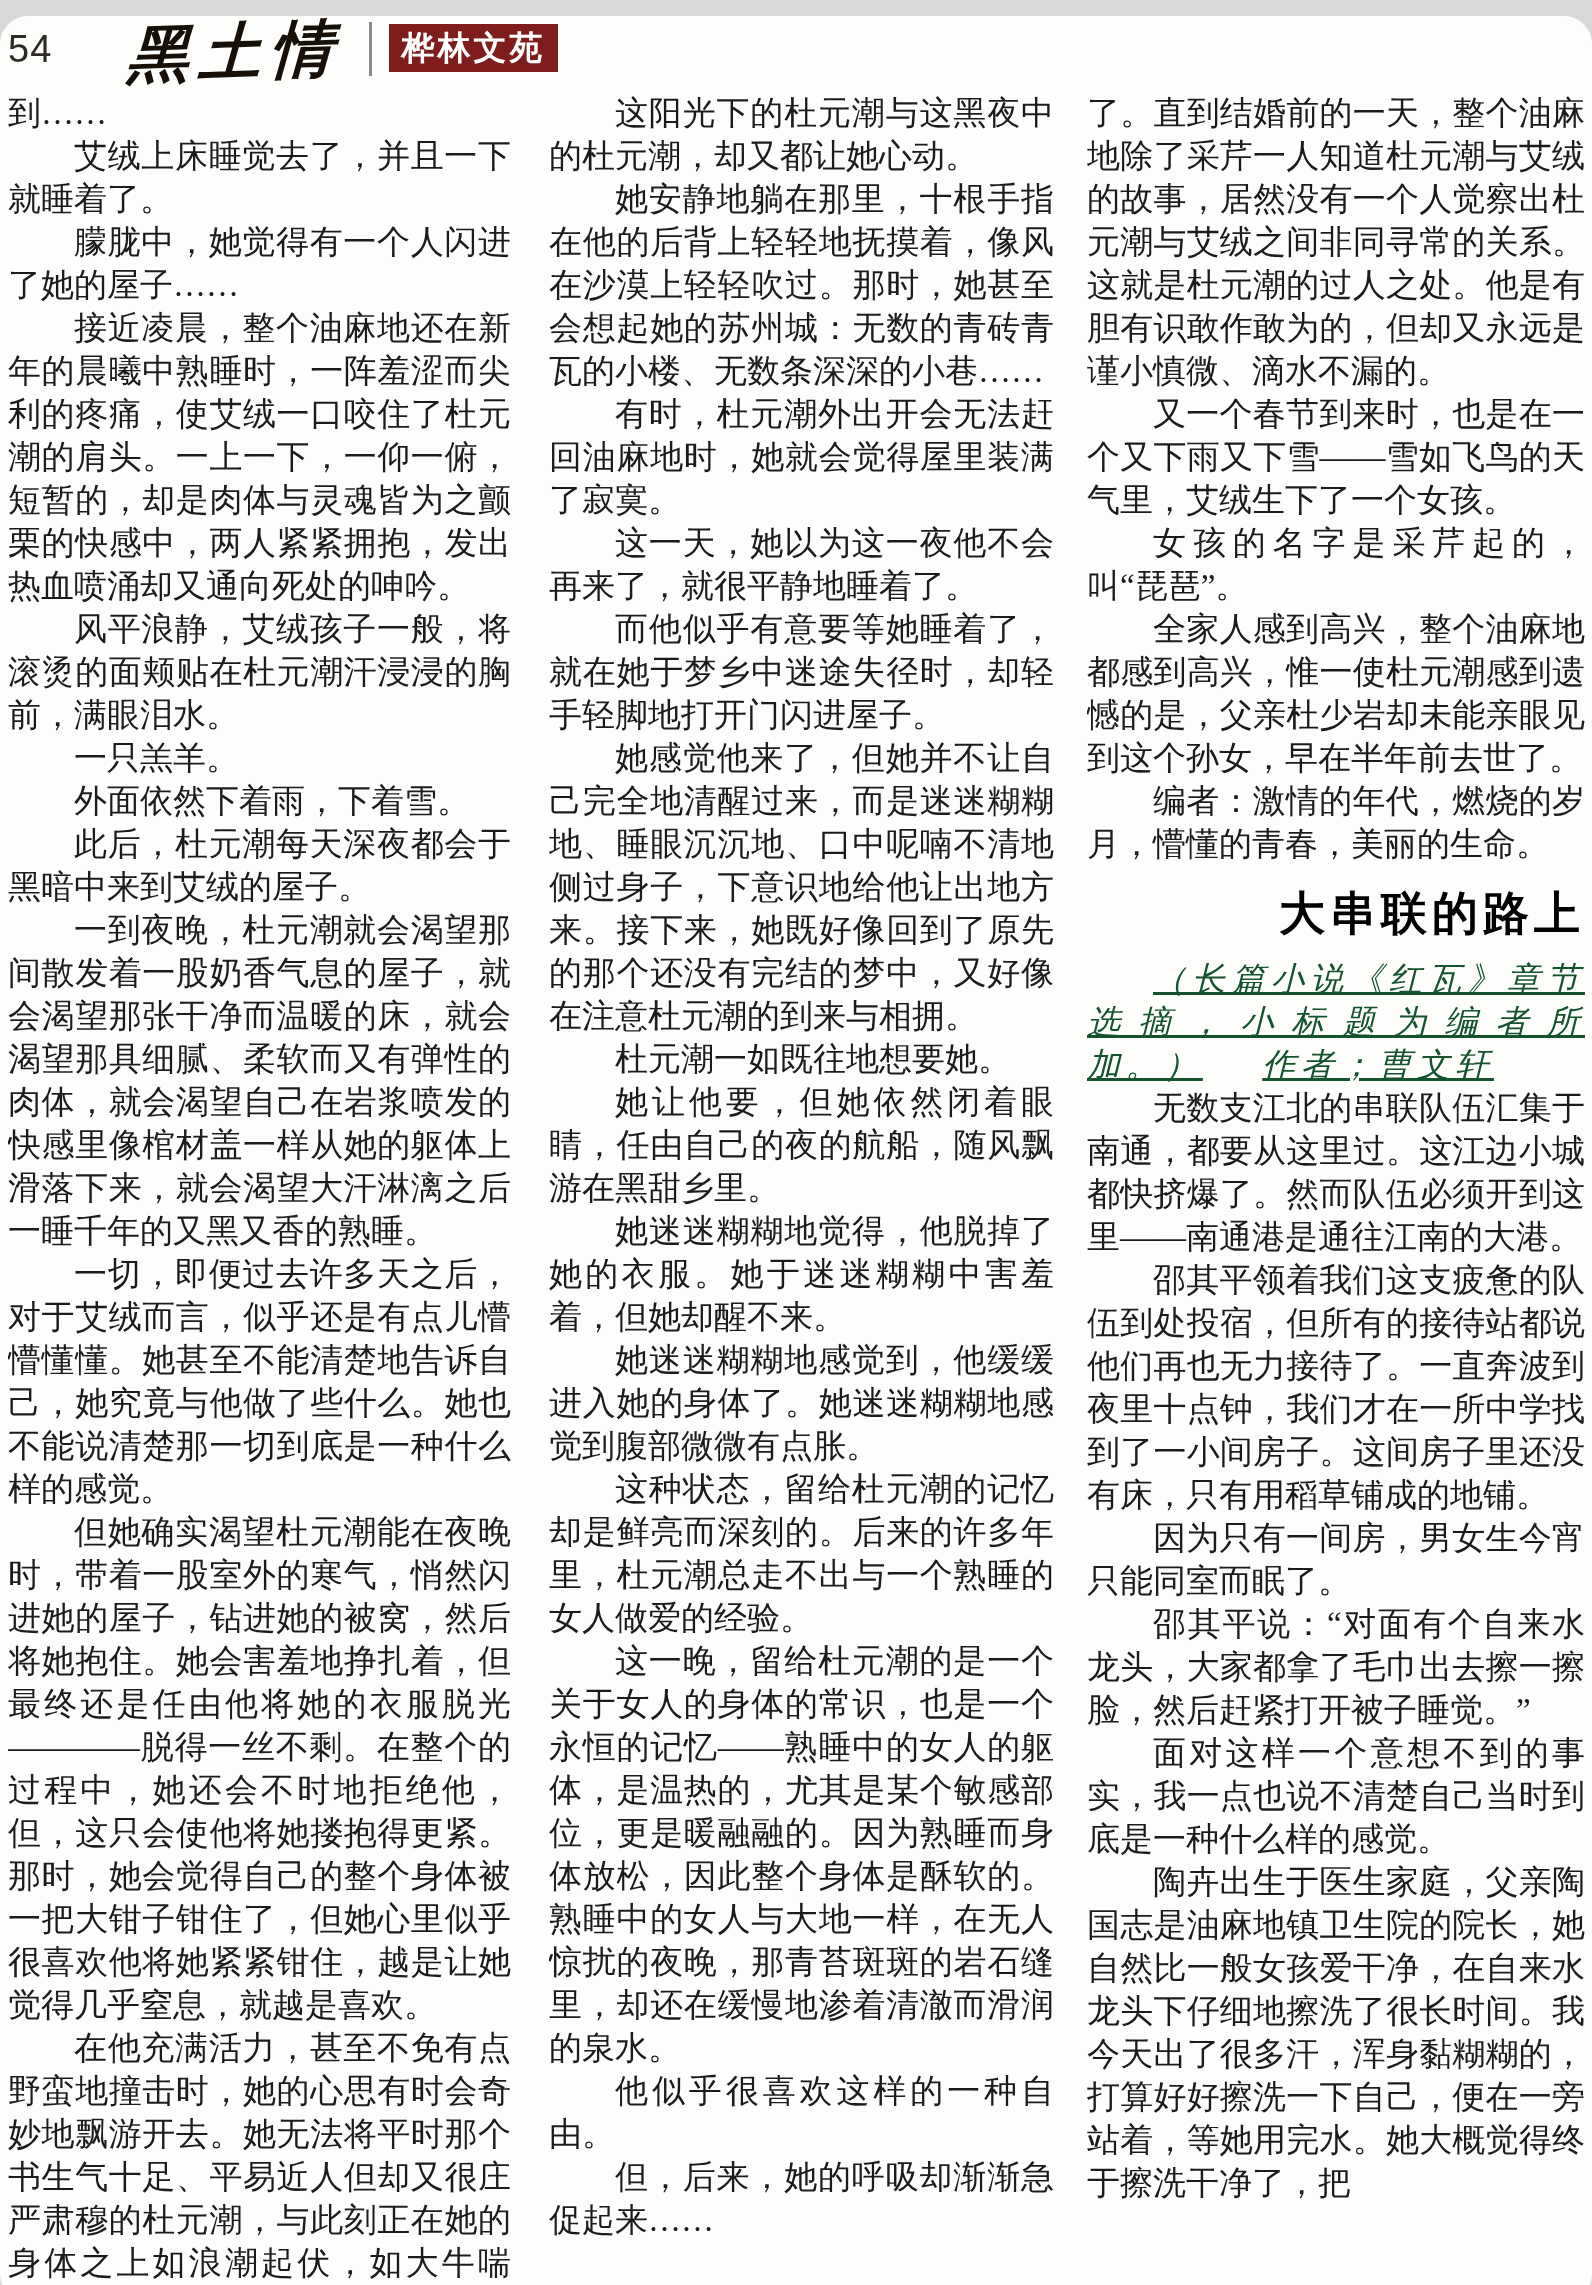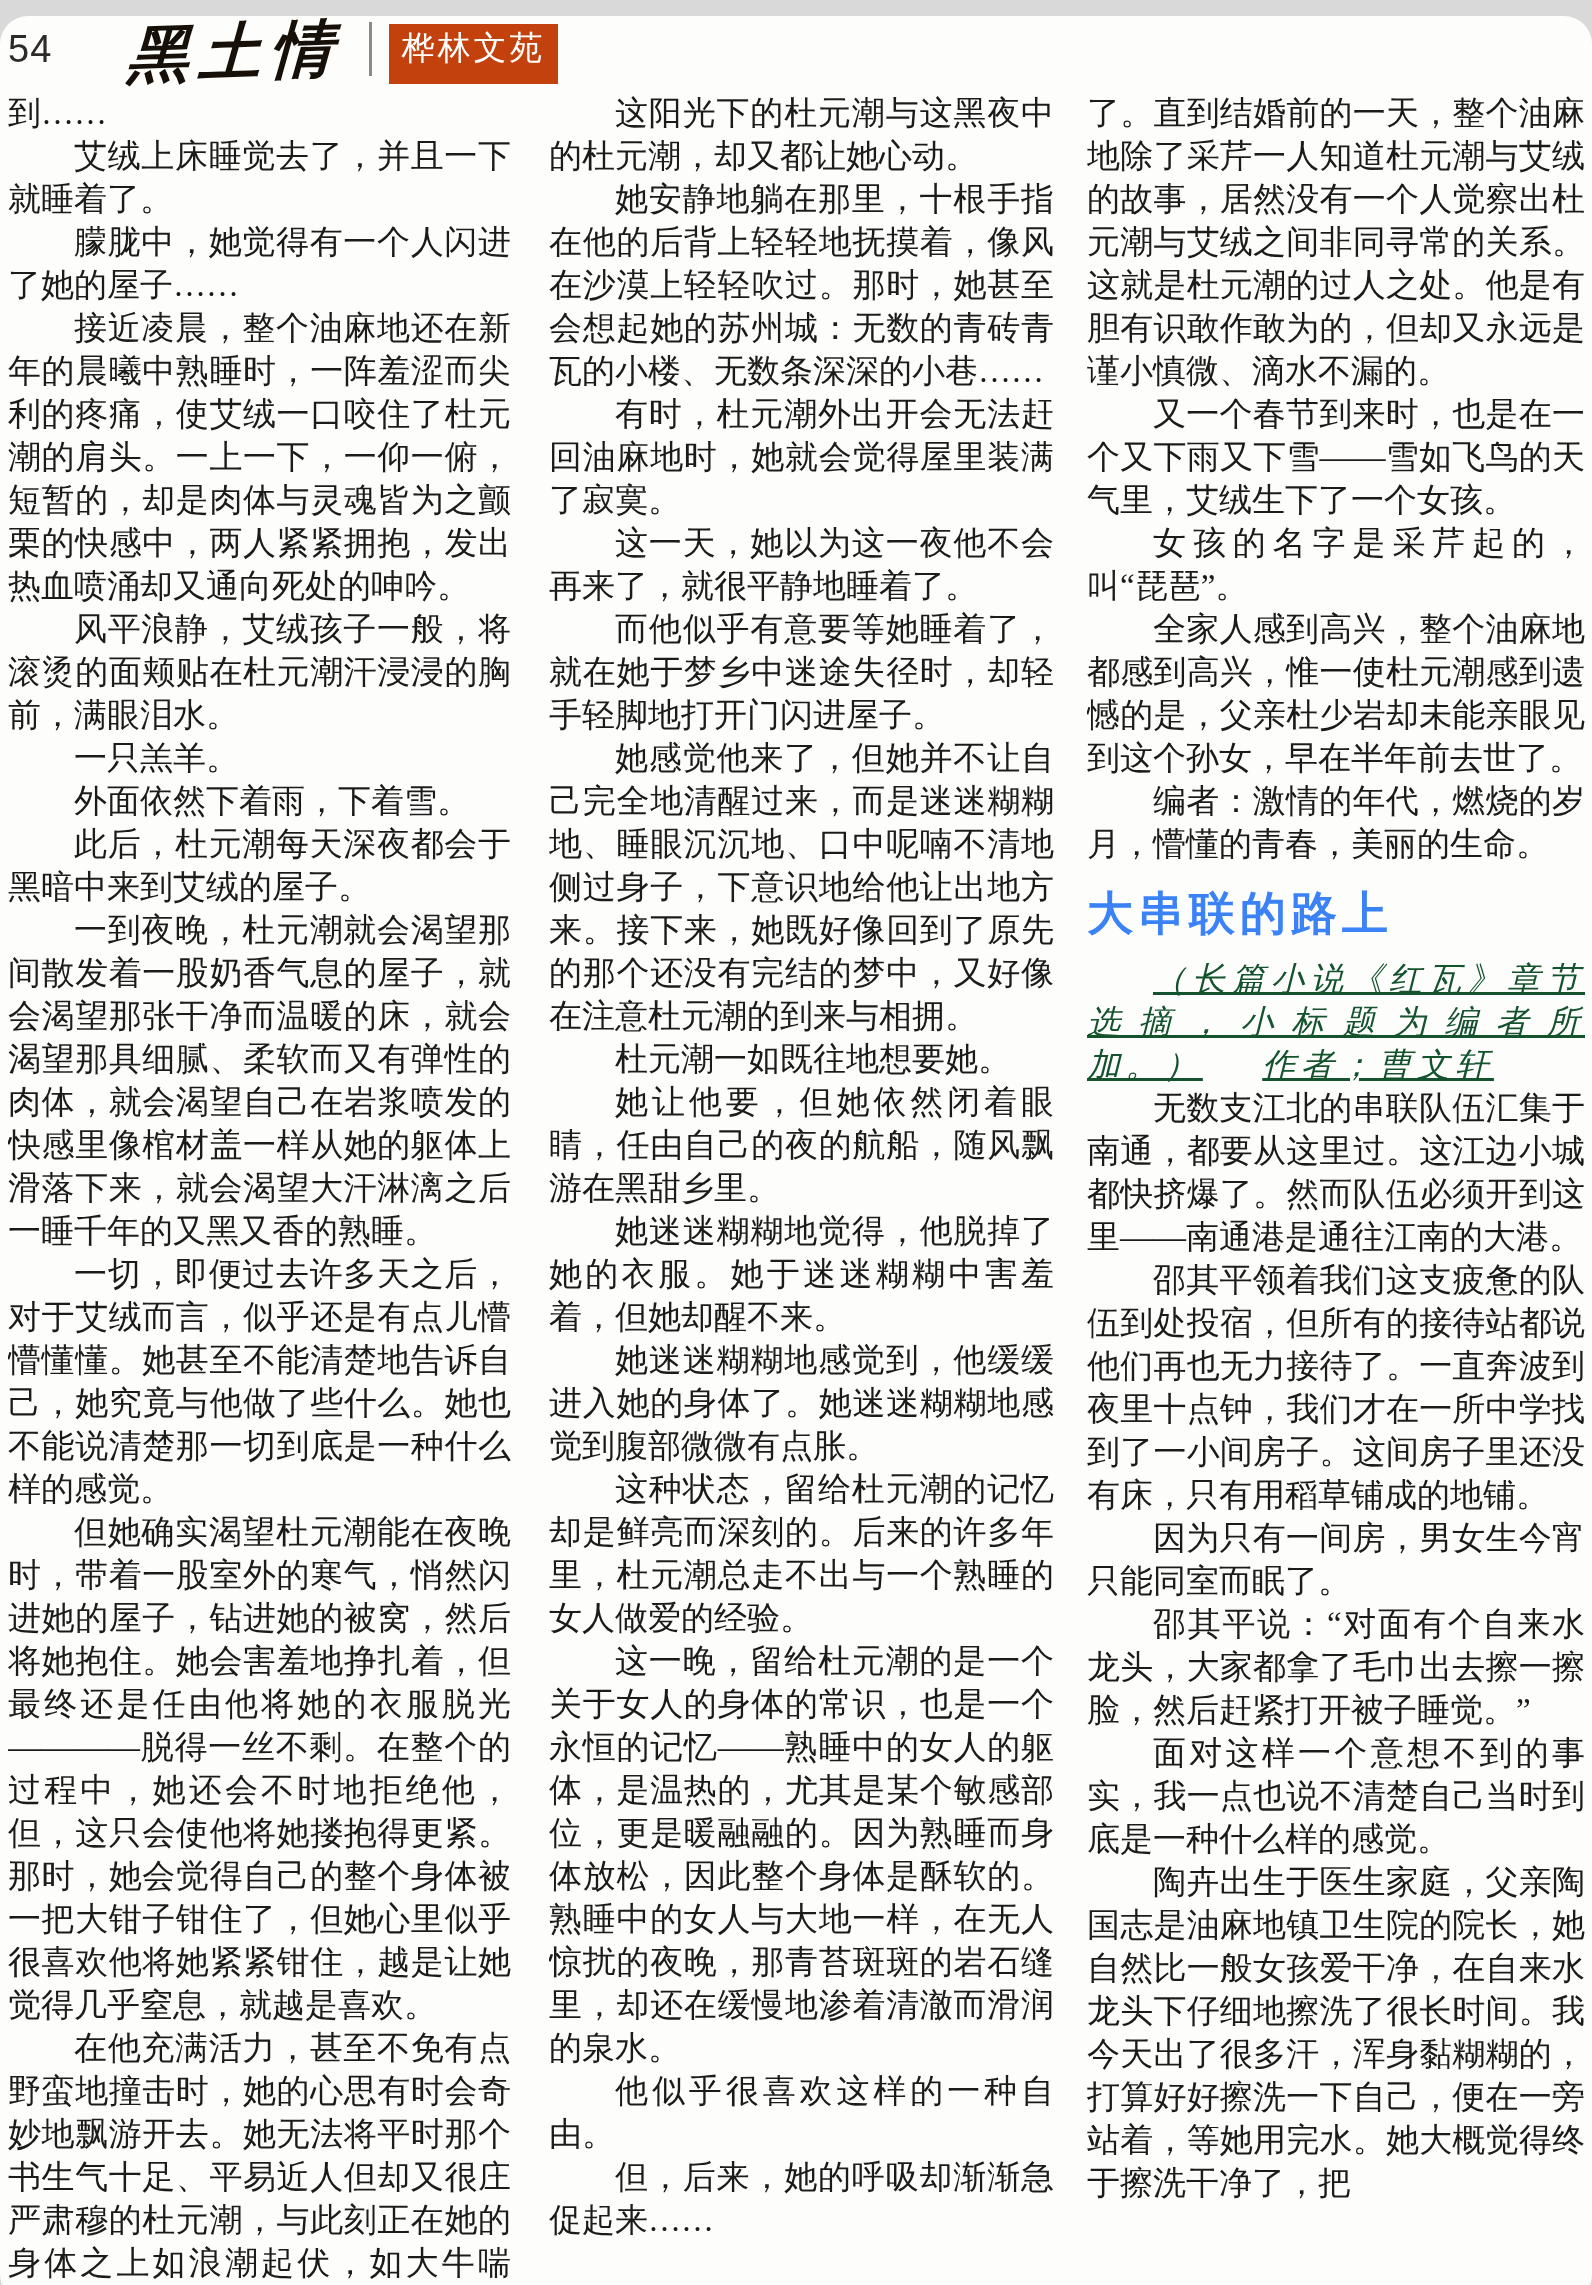--- a/index.html
+++ b/index.html
@@ -21,42 +21,42 @@
     font-size:62px; font-weight:900; font-style:italic;
     color:#161009; letter-spacing:10px;
     transform:rotate(-2deg) skewX(-4deg);
     white-space:nowrap;
   }
   .header-divider {
     position:absolute; left:369px; top:6px; width:3px; height:54px;
     background:#8a8a8a;
   }
   .section-box {
-    position:absolute; left:389px; top:8px; width:169px; height:60px;
-    background:#c2410c; color:#ffffff;
+    position:absolute; left:389px; top:8px; width:169px; height:48px;
+    background:#7f1d1d; color:#ffffff;
     font-family:"Liberation Sans","DejaVu Sans",sans-serif;
-    font-weight:normal; font-size:33px; line-height:48px;
+    font-weight:bold; font-size:33px; line-height:48px;
     text-align:center; letter-spacing:3px;
   }
   
   .col {
     position:absolute; top:76px; height:2210px; overflow:hidden;
     text-align:justify; font-size:33px; line-height:43px;
     color:#1c1b1a;
   }
   .col-1 { left:8px;    width:503px; }
   .col-2 { left:549px;  width:505px; }
   .col-3 { left:1087px; width:498px; }
   .para { margin:0; text-indent:2em; }
   .para.noindent { text-indent:0; }
   
   .article-title {
     font-family:"Liberation Sans","DejaVu Sans",sans-serif;
-    font-weight:bold; font-size:46px; color:#3b82f6;
-    text-align:left; text-indent:0; letter-spacing:5px;
+    font-weight:bold; font-size:46px; color:#000000;
+    text-align:right; text-indent:0; letter-spacing:5px;
     margin:18px 0 16px 0; line-height:58px;
   }
   .note-para {
     margin:0; text-indent:2em; font-style:italic;
     letter-spacing:0.17em; color:#14532d;text-decoration:underline;
   }
   .note-para .author { margin-left:1.8em; white-space:nowrap; }
 </style>
 </head>
 <body>

